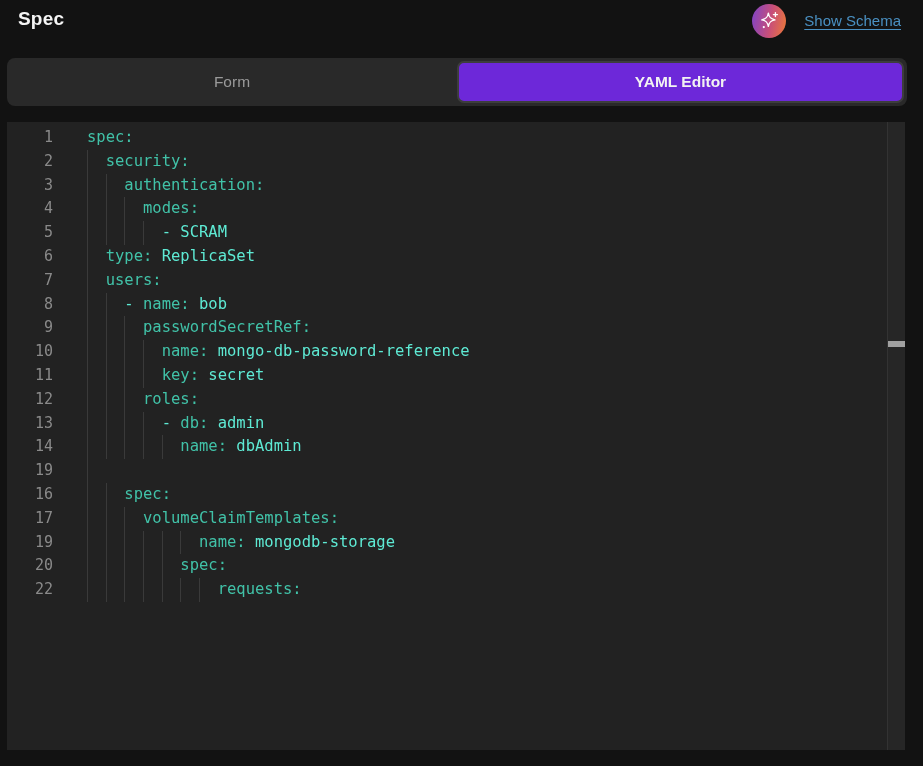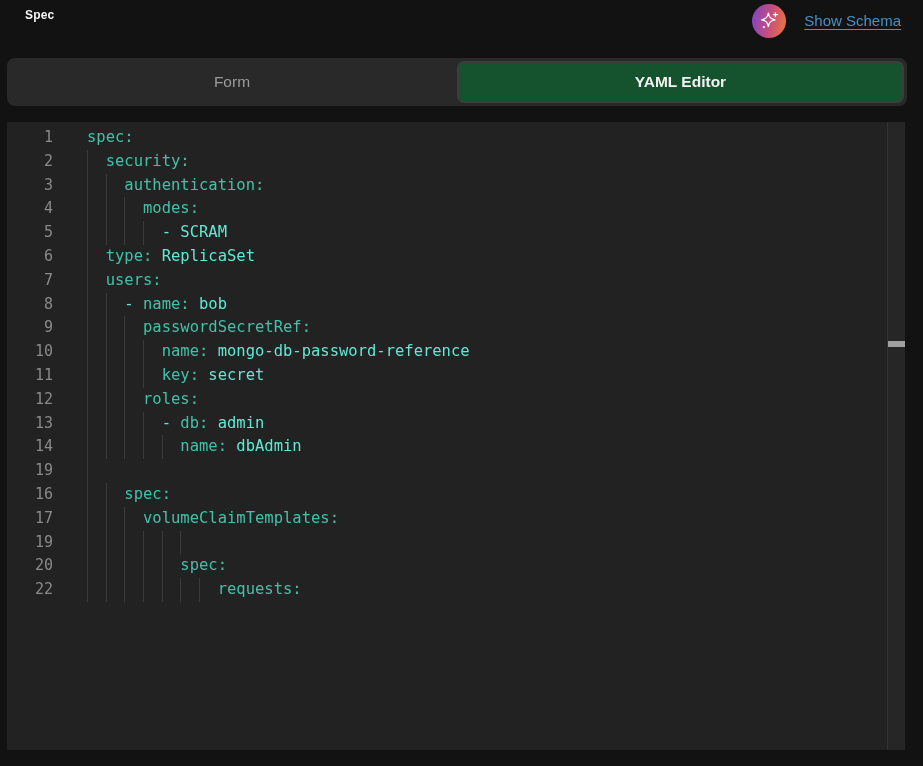--- a/index.html
+++ b/index.html
@@ -5,22 +5,22 @@
   html,body{margin:0;padding:0;}
   body{
     width:923px;height:766px;
     background:#121212;
     position:relative;
     overflow:hidden;
     font-family:"Liberation Sans", sans-serif;
   }
   
   .page-title{
-    position:absolute;left:25px;top:8px;
-    font-size:12px;font-weight:700;color:#f5f5f5;
+    position:absolute;left:18px;top:8px;
+    font-size:19px;font-weight:700;color:#f5f5f5;
     letter-spacing:.2px;
   }
   .header-actions{
     position:absolute;top:0;right:22px;height:40px;
     display:flex;align-items:center;gap:18px;
   }
   .ai-btn{
     width:34px;height:34px;border-radius:50%;
     background:linear-gradient(100deg,#7d43c9 0%,#c94f78 55%,#ec7a36 100%);
     display:flex;align-items:center;justify-content:center;
@@ -36,21 +36,21 @@
     background:#292929;border-radius:8px;
   }
   .tab{
     position:absolute;top:0;bottom:0;width:50%;
     display:flex;align-items:center;justify-content:center;
     font-size:15.5px;cursor:pointer;box-sizing:border-box;
   }
   .tab.form{left:0;color:#9a9a9a;font-weight:500;}
   .tab.yaml{
     left:450px;right:3px;top:3px;bottom:3px;width:auto;
-    background:#14532d;border:2px solid #3d3d3d;border-radius:7px;
+    background:#6d28d9;border:2px solid #3d3d3d;border-radius:7px;
     color:#f2f2f2;font-weight:700;
   }
   
   .editor{
     position:absolute;left:7px;top:122px;width:898px;height:628px;
     background:#222222;cursor:text;
   }
   .code-lines{position:absolute;left:0;top:4px;right:0;}
   .line{position:relative;height:23.8px;}
   .ln{
@@ -220,20 +220,21 @@
         <span class="code">      <span class="tok-k">volumeClaimTemplates:</span></span>
       </div>
       <div class="line">
         <span class="ln">19</span>
         <div class="guide" style="left: 80px;"></div>
         <div class="guide" style="left: 98.666px;"></div>
         <div class="guide" style="left: 117.332px;"></div>
         <div class="guide" style="left: 135.998px;"></div>
         <div class="guide" style="left: 154.664px;"></div>
         <div class="guide" style="left: 173.33px;"></div>
+        <span class="code">            <span class="tok-k">name:</span><span class="tok-v"> mongodb-storage</span></span>
       </div>
       <div class="line">
         <span class="ln">20</span>
         <div class="guide" style="left: 80px;"></div>
         <div class="guide" style="left: 98.666px;"></div>
         <div class="guide" style="left: 117.332px;"></div>
         <div class="guide" style="left: 135.998px;"></div>
         <div class="guide" style="left: 154.664px;"></div>
         <span class="code">          <span class="tok-k">spec:</span></span>
       </div>

